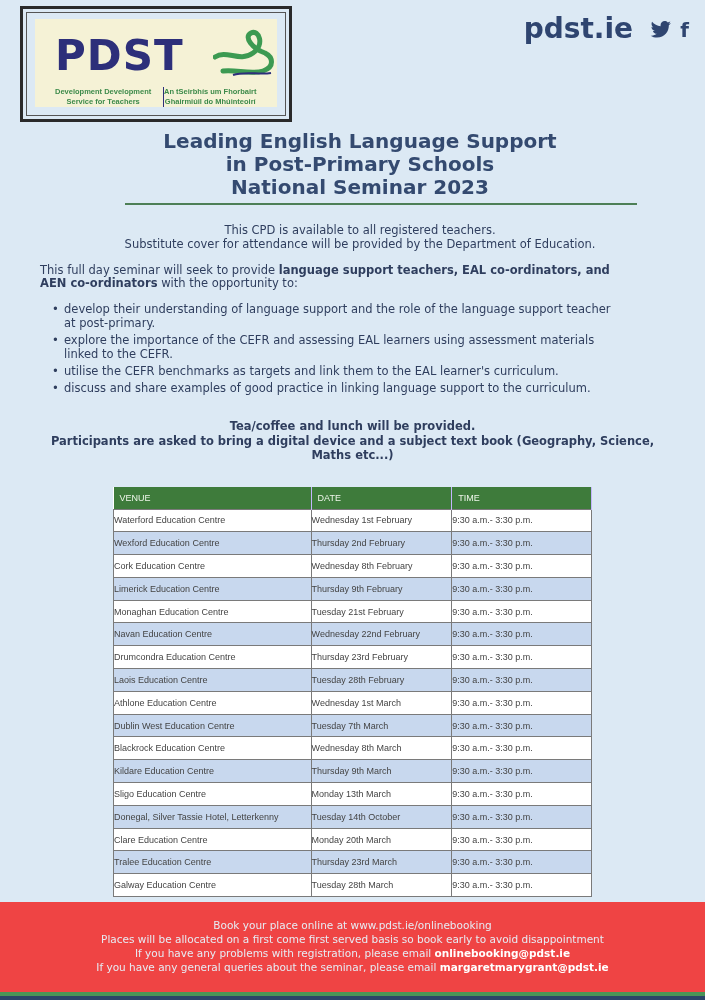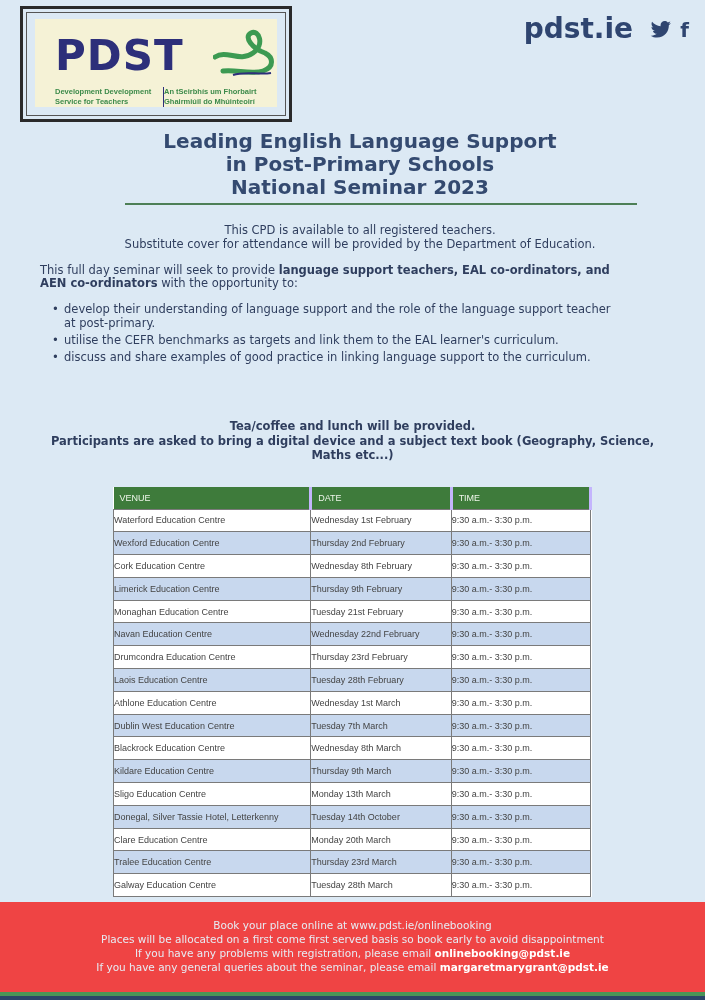--- a/index.html
+++ b/index.html
@@ -13,20 +13,21 @@
   
   .logo-frame {
     position: absolute; left: 20px; top: 6px; width: 272px; height: 116px;
     border: 3px solid #2a2a2a;
     outline: 1px solid #555; outline-offset: -7px;
     background: #dce9f4;
   }
   .logo-inner {
     position: absolute; left: 12px; top: 10px; right: 12px; bottom: 12px;
     background: #f5f2d6;
+    text-align: center;
   }
   .logo-word {
     position: absolute; left: 20px; top: 12px;
     font-family: "DejaVu Sans", sans-serif; font-weight: bold;
     font-size: 42px; letter-spacing: 1px; color: #2d2f7a;
   }
   .logo-swirl { position: absolute; left: 178px; top: 4px; width: 66px; height: 58px; }
   .logo-sub {
     position: absolute; top: 68px; font-size: 7.5px; font-weight: bold;
     line-height: 10px; color: #3c8a4a; font-family: "Liberation Sans", sans-serif;
@@ -72,21 +73,21 @@
   
   .tbl {
     position: absolute; left: 113px; top: 487px; width: 479px;
     border-collapse: collapse; font-family: "Liberation Sans", sans-serif;
     font-size: 9px; color: #444;
     background: #fff;
   }
   .tbl th {
     background: #3e7b3b; color: #eef6ea; font-weight: normal; text-align: left;
     height: 22px; padding-left: 6px; font-size: 9px;
-    border-right: 3px solid #c4b5fd;
+    border-right: 1px solid #c4b5fd;
   }
   .tbl td {
     height: 22.8px; padding-left: 0;
     border: 1px solid #7a7a7a;
   }
   .tbl tr.alt td { background: #c8d8ee; }
   .tbl col.c1 { width: 198px; } .tbl col.c2 { width: 141px; } .tbl col.c3 { width: 140px; }
   
   .footer {
     position: absolute; left: 0; top: 902px; width: 705px; height: 90px;
@@ -135,20 +136,21 @@
 
 <div class="cpd">
   <div>This CPD is available to all registered teachers.</div>
   <div>Substitute cover for attendance will be provided by the Department of Education.</div>
 </div>
 
 <div class="intro"><span>This full day seminar will seek to provide </span><b>language support teachers, EAL co-ordinators, and AEN co-ordinators</b><span> with the opportunity to:</span></div>
 
 <ul class="bullets">
   <li>develop their understanding of language support and the role of the language support teacher at post-primary.</li>
+  <li>explore the importance of the CEFR and assessing EAL learners using assessment materials linked to the CEFR.</li>
   <li>utilise the CEFR benchmarks as targets and link them to the EAL learner's curriculum.</li>
   <li>discuss and share examples of good practice in linking language support to the curriculum.</li>
 </ul>
 
 <div class="provided">
   <div>Tea/coffee and lunch will be provided.</div>
   <div>Participants are asked to bring a digital device and a subject text book (Geography, Science, Maths etc...)</div>
 </div>
 
 <table class="tbl">

